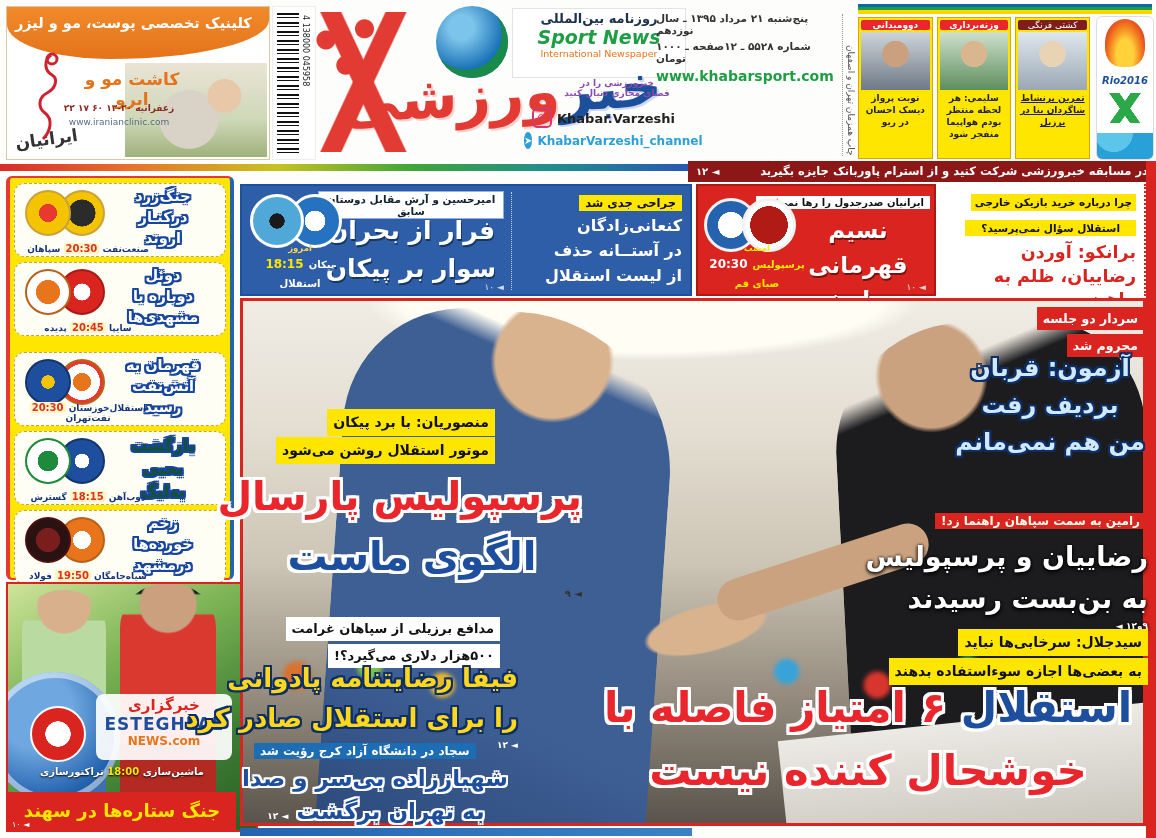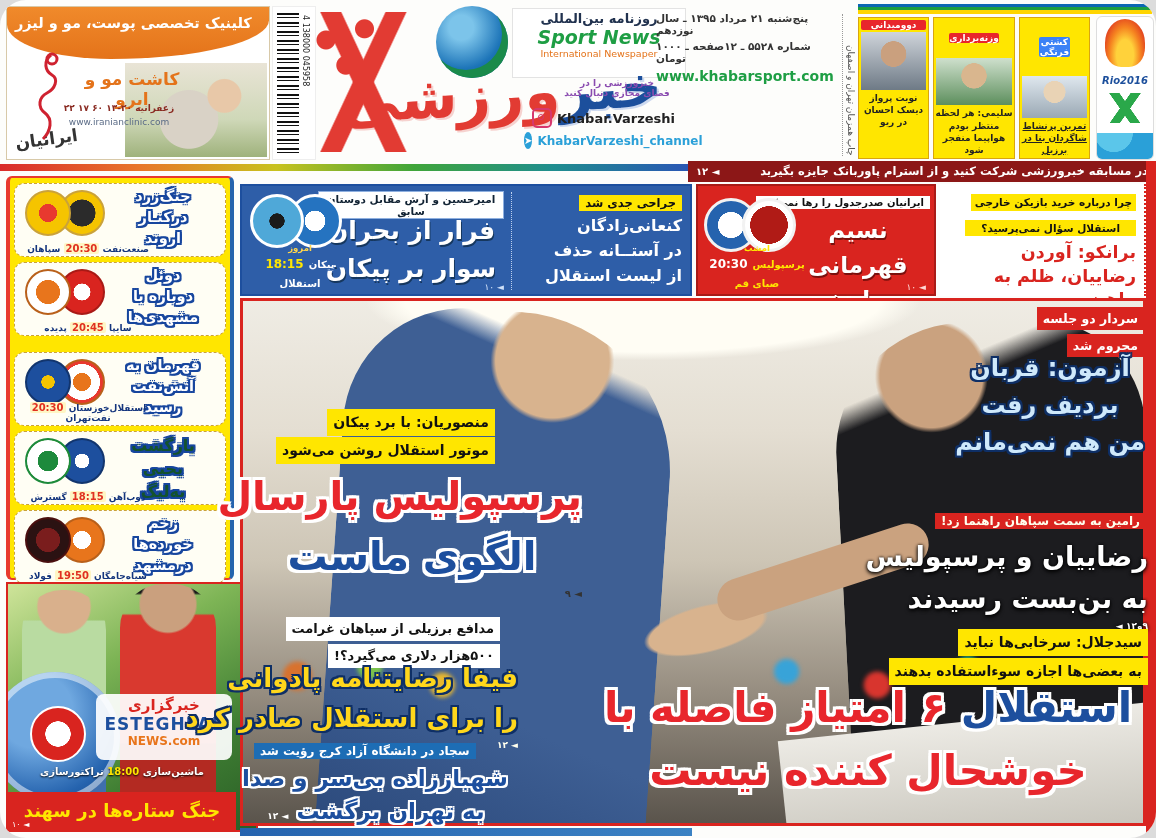--- a/index.html
+++ b/index.html
@@ -1,17 +1,17 @@
 <!DOCTYPE html>
 <html lang="fa"><head>
 <meta charset="utf-8">
 <style>
   html,body{margin:0;padding:0;background:#dcdcdc;}
   .page{position:relative;width:1156px;height:838px;background:#fdfdfb;overflow:hidden;
-        font-family:"DejaVu Sans",sans-serif;direction:rtl;border-radius:26px;}
+        font-family:"DejaVu Sans",sans-serif;direction:rtl;}
   .abs{position:absolute;}
   .nowrap{white-space:nowrap;}
   
   .osw{text-shadow:-2px -2px 0 #fff,2px -2px 0 #fff,-2px 2px 0 #fff,2px 2px 0 #fff,-2px 0 0 #fff,2px 0 0 #fff,0 -2px 0 #fff,0 2px 0 #fff;}
   .osw3{text-shadow:-3px -3px 0 #fff,3px -3px 0 #fff,-3px 3px 0 #fff,3px 3px 0 #fff,-3px 0 0 #fff,3px 0 0 #fff,0 -3px 0 #fff,0 3px 0 #fff;}
   .ob{text-shadow:-2px -2px 0 #17469e,2px -2px 0 #17469e,-2px 2px 0 #17469e,2px 2px 0 #17469e,-2px 0 0 #17469e,2px 0 0 #17469e,0 -2px 0 #17469e,0 2px 0 #17469e;}
   .on{text-shadow:-2px -2px 0 #0e2f66,2px -2px 0 #0e2f66,-2px 2px 0 #0e2f66,2px 2px 0 #0e2f66,-2px 0 0 #0e2f66,2px 0 0 #0e2f66,0 -2px 0 #0e2f66,0 2px 0 #0e2f66;}
   .tag{display:inline-block;padding:1px 6px;font-weight:bold;}
   .circ{border-radius:50%;position:absolute;box-sizing:border-box;}
   .fixture{font-size:9px;font-weight:bold;color:#14357d;}
@@ -81,26 +81,26 @@
     <div style="font-size:10.5px;font-weight:bold;color:#333;margin-bottom:4px;">شماره ۵۵۲۸ ـ ۱۲صفحه ـ ۱۰۰۰ تومان</div>
     <div style="font-size:14px;font-weight:bold;color:#1e9e44;direction:ltr;text-align:left;">www.khabarsport.com</div>
   </div>
 
   <div class="abs" style="left:842px;top:14px;height:142px;writing-mode:vertical-rl;font-size:9px;color:#555;border-left:1px dotted #999;padding-left:3px;">چاپ همزمان تهران و اصفهان</div>
 
   <div class="abs" style="left:858px;top:4px;width:294px;height:10px;background:linear-gradient(180deg,#0b67b2 0 3px,#1d9e3f 3px 6px,#ffd500 6px 10px);"></div>
 
   <div class="abs" style="left:858px;top:17px;width:232px;height:142px;display:flex;gap:4px;">
     <div style="flex:1;background:#ffe600;border:1px solid #d9a50f;display:flex;flex-direction:column;">
-      <div style="background:#3b82f6;color:#fff;font-size:9px;font-weight:bold;text-align:center;margin:19px;border-radius:2px;">کشتی فرنگی</div>
+      <div style="background:#7f1d1d;color:#fff;font-size:9px;font-weight:normal;text-align:center;margin:2px;border-radius:2px;">کشتی فرنگی</div>
       <div style="height:58px;margin:0 2px;background:radial-gradient(circle at 50% 38%,#e9d3b5 0 26%,transparent 27%),linear-gradient(#dfe7ee,#9aa8b4);"></div>
       <div style="font-size:9px;font-weight:bold;color:#222;text-align:center;padding:2px 1px;line-height:1.35;text-decoration:underline;">تمرین پرنشاط شاگردان بنا در برزیل</div>
     </div>
     <div style="flex:1;background:#ffe600;border:1px solid #d9a50f;display:flex;flex-direction:column;">
-      <div style="background:#e8262c;color:#fff;font-size:9px;font-weight:bold;text-align:center;margin:15px;border-radius:2px;">وزنه‌برداری</div>
+      <div style="background:#e8262c;color:#fff;font-size:9px;font-weight:bold;text-align:center;margin:2px;border-radius:2px;">وزنه‌برداری</div>
       <div style="height:58px;margin:0 2px;background:radial-gradient(circle at 50% 38%,#d9b68e 0 26%,transparent 27%),linear-gradient(#cfe0cd,#5d8f5d);"></div>
       <div style="font-size:9px;font-weight:bold;color:#222;text-align:center;padding:2px 1px;line-height:1.35;">سلیمی: هر لحظه منتظر بودم هواپیما منفجر شود</div>
     </div>
     <div style="flex:1;background:#ffe600;border:1px solid #d9a50f;display:flex;flex-direction:column;">
       <div style="background:#e8262c;color:#fff;font-size:9px;font-weight:bold;text-align:center;margin:2px;border-radius:2px;">دوومیدانی</div>
       <div style="height:58px;margin:0 2px;background:radial-gradient(circle at 50% 38%,#caa07e 0 26%,transparent 27%),linear-gradient(#cfd4da,#6e7a86);"></div>
       <div style="font-size:9px;font-weight:bold;color:#222;text-align:center;padding:2px 1px;line-height:1.35;">نوبت پرواز دیسک احسان در ریو</div>
     </div>
   </div>
 

